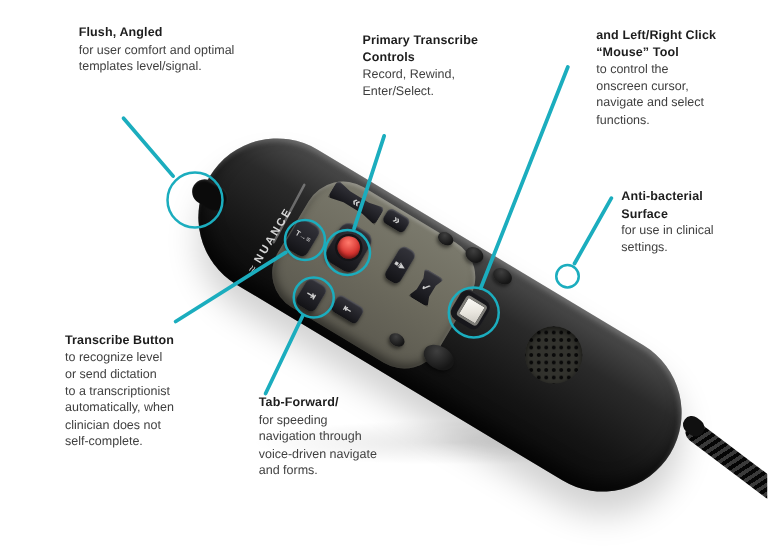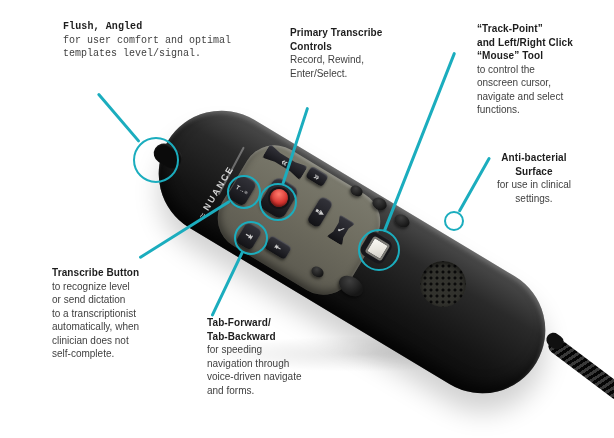--- a/index.html
+++ b/index.html
@@ -64,63 +64,61 @@
     background:repeating-linear-gradient(110deg,#060606 0 3px,#3a3a3a 3px 6px);}
   .strain{left:546px;top:334px;width:18px;height:14px;border-radius:7px;z-index:2;
     transform:rotate(37deg);background:#111;}
   .ic{font-weight:bold;}
 </style>
 </head>
 <body>
 
 <div id="stage">
 
-  <div class="callout" style="left:63px;top:20px;font-family:Liberation Mono, monospace;">
+  <div class="callout" style="left:63px;top:20px;">
     <div class="t">Flush, Angled</div>
     <div>for user comfort and optimal</div>
     <div>templates level/signal.</div>
   </div>
 
   <div class="callout" style="left:290px;top:26px;">
     <div class="t">Primary Transcribe</div>
     <div class="t">Controls</div>
     <div>Record, Rewind,</div>
     <div>Enter/Select.</div>
   </div>
 
   <div class="callout" style="left:477px;top:22px;">
-    <div class="t">“Track-Point”</div>
     <div class="t">and Left/Right Click</div>
     <div class="t">“Mouse” Tool</div>
     <div>to control the</div>
     <div>onscreen cursor,</div>
     <div>navigate and select</div>
     <div>functions.</div>
   </div>
 
-  <div class="callout" style="left:497px;top:151px;text-align:center;">
+  <div class="callout" style="left:497px;top:151px;">
     <div class="t">Anti-bacterial</div>
     <div class="t">Surface</div>
     <div>for use in clinical</div>
     <div>settings.</div>
   </div>
 
   <div class="callout" style="left:52px;top:266px;">
     <div class="t">Transcribe Button</div>
     <div>to recognize level</div>
     <div>or send dictation</div>
     <div>to a transcriptionist</div>
     <div>automatically, when</div>
     <div>clinician does not</div>
     <div>self-complete.</div>
   </div>
 
   <div class="callout" style="left:207px;top:316px;">
     <div class="t">Tab-Forward/</div>
-    <div class="t">Tab-Backward</div>
     <div>for speeding</div>
     <div>navigation through</div>
     <div>voice-driven navigate</div>
     <div>and forms.</div>
   </div>
 
   <div class="dev dev-shadow"></div>
   <div class="dev cable"></div>
   <div class="dev strain"></div>
   <div class="dev dev-body"></div>

